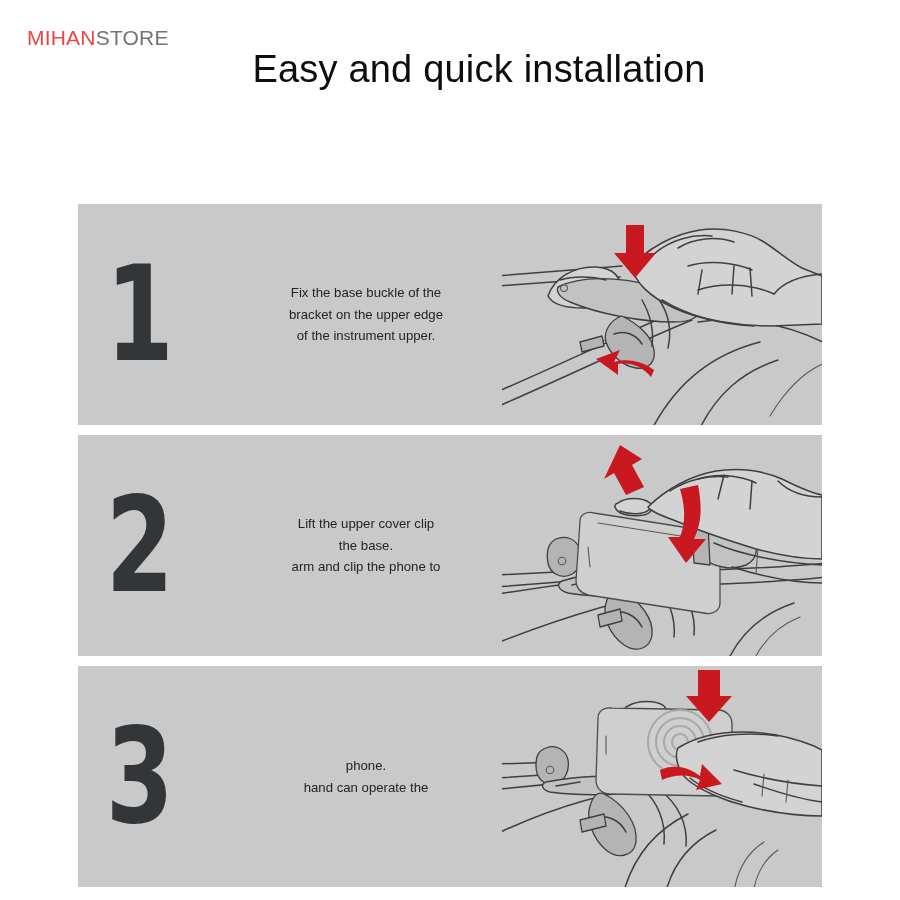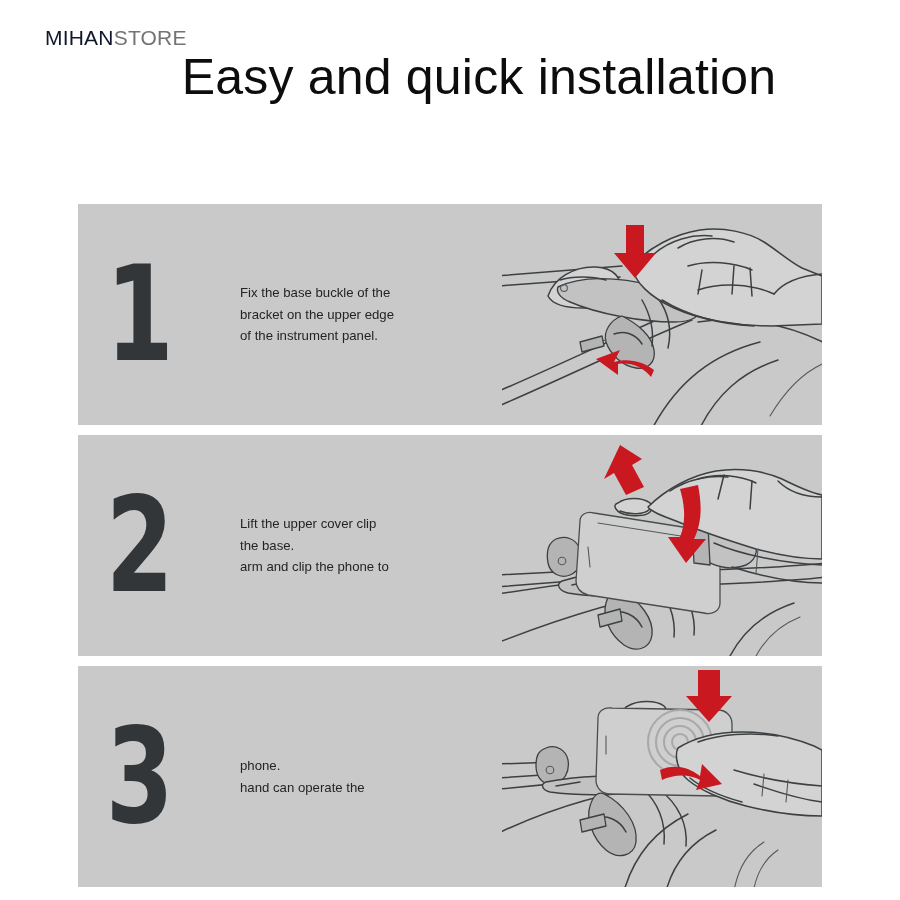--- a/index.html
+++ b/index.html
@@ -18,33 +18,33 @@
   
   #brand-logo {
     position: absolute;
     left: 27px;
     top: 26px;
     font-size: 21px;
     letter-spacing: 0.2px;
     font-weight: 400;
     white-space: nowrap;
   }
-  #brand-logo .brand-a { color: #0f172a; margin-left: 18px; }
+  #brand-logo .brand-a { color: #ef4444; }
   #brand-logo .brand-b { color: #737373; }
 
   
   #page-title {
     position: absolute;
     left: 0;
     top: 48px;
     width: 888px;
     text-align: center;
     padding-left: 70px;
     box-sizing: border-box;
-    font-size: 50px;
+    font-size: 38px;
     font-weight: 300;
     color: #0d0d0d;
     letter-spacing: 0.2px;
     white-space: nowrap;
   }
 
   
   #steps {
     position: absolute;
     left: 78px;
@@ -84,21 +84,21 @@
   }
   .step-text {
     flex: 1 1 auto;
     padding-left: 40px;
     padding-right: 10px;
     font-size: 13.2px;
     line-height: 21.5px;
     color: #242424;
     box-sizing: border-box;
   }
-  .step-text span { display: block; }
+  .step-text span { display: block; text-align: center; }
 
   .step-art {
     flex: 1 1 auto;
     position: relative;
   }
   .step-art svg { display: block; width: 100%; height: 100%; }
 
   .ln { fill: none; stroke: #3d4042; stroke-width: 1.5; stroke-linecap: round; stroke-linejoin: round; }
   .ln-t { fill: none; stroke: #55595b; stroke-width: 1.1; stroke-linecap: round; stroke-linejoin: round; }
   .fl-lt { fill: #d3d3d3; stroke: #3d4042; stroke-width: 1.5; stroke-linejoin: round; }
@@ -118,21 +118,21 @@
 <div id="page-title">Easy and quick installation</div>
 
 <div id="steps">
 
   <div class="step-panel">
     <div class="step-left">
       <div class="step-number">1</div>
       <div class="step-text">
         <span>Fix the base buckle of the</span>
         <span>bracket on the upper edge</span>
-        <span>of the instrument panel.</span>
+        <span>of the instrument upper.</span>
       </div>
     </div>
     <div class="step-art">
       <svg viewBox="0 0 320 221" preserveAspectRatio="xMidYMid slice">
 
         <g>
           <path class="ln" d="M-5 72 L120 62"></path>
           <path class="ln" d="M-5 82 L118 73"></path>
           <path class="ln" d="M-10 190 C60 160 130 126 182 104"></path>
           <path class="ln" d="M-10 205 C62 174 136 138 190 116"></path>

